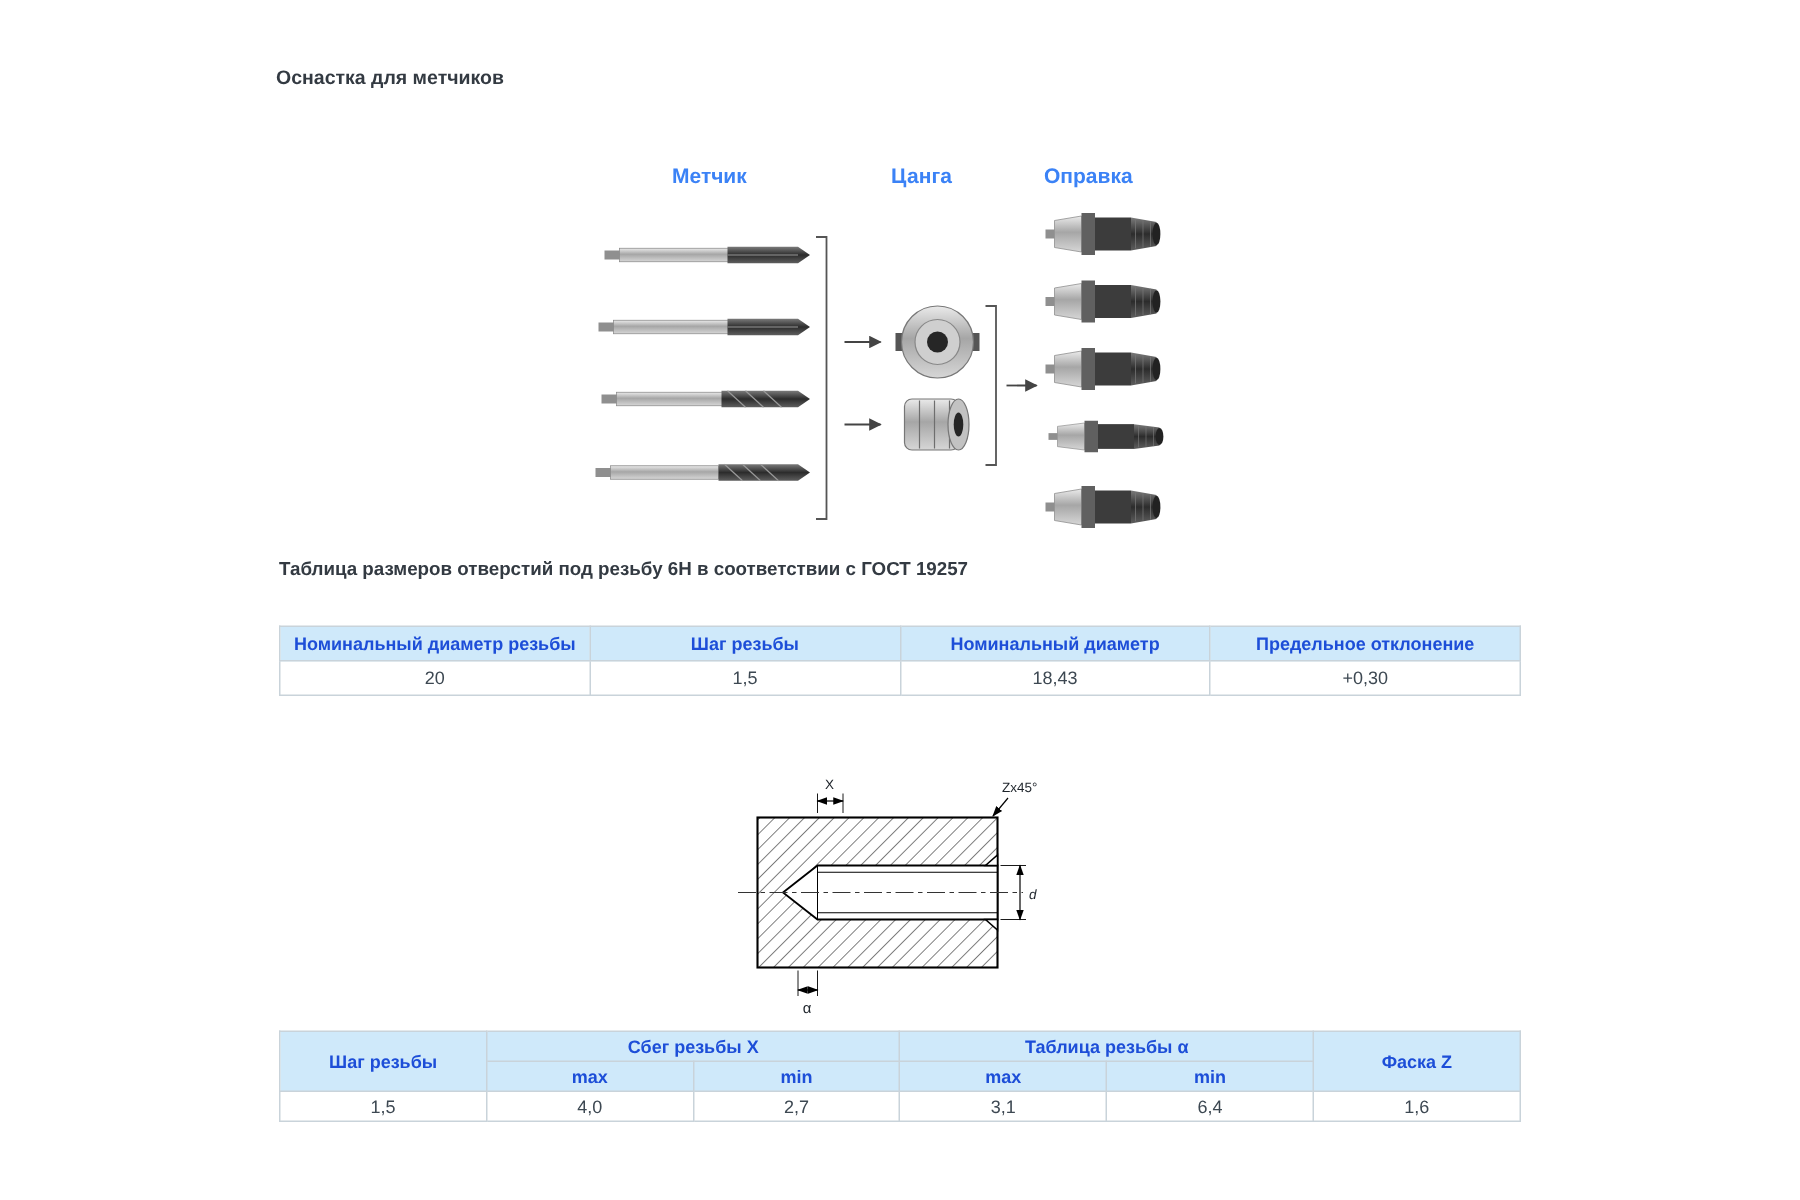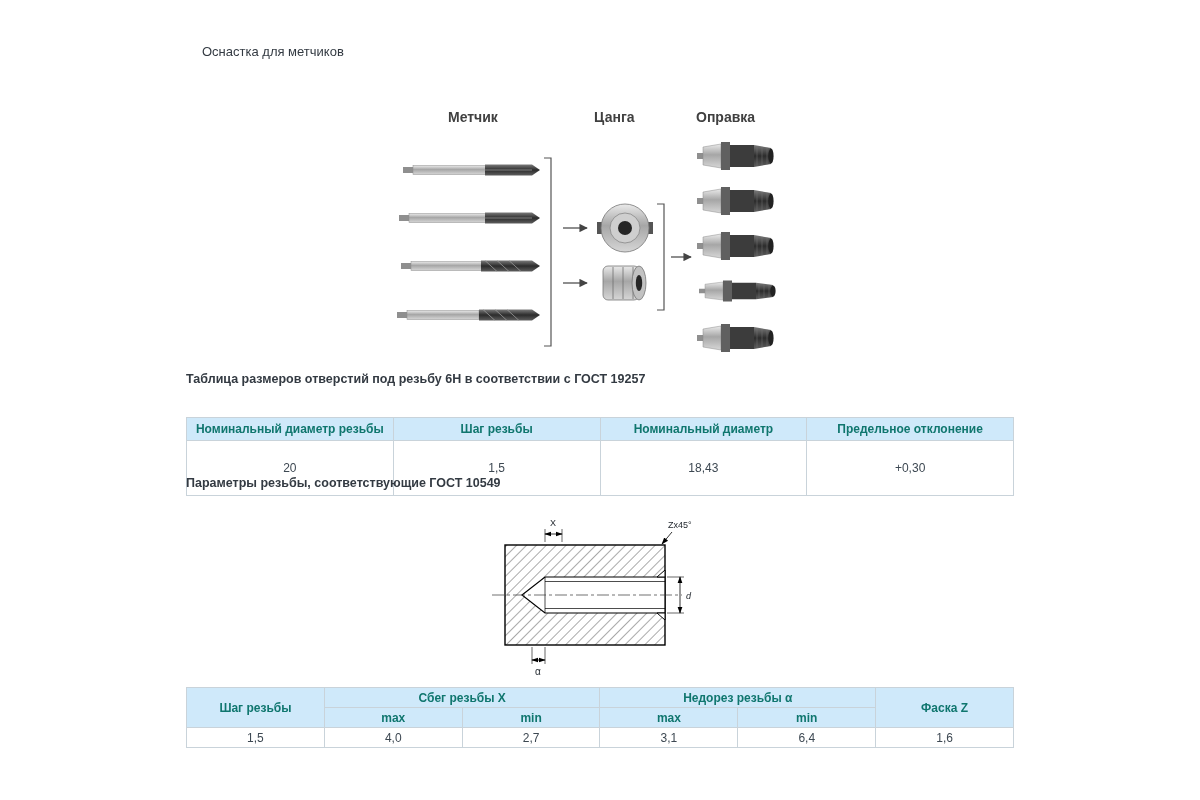--- a/index.html
+++ b/index.html
@@ -9,37 +9,37 @@
     --body-text:#3d4852;
   }
   *{box-sizing:border-box;margin:0;padding:0;}
   html,body{background:#fff;}
   .page{
     position:relative;width:1200px;height:800px;background:#ffffff;
     font-family:"Liberation Sans",sans-serif;color:var(--body-text,#3d4852);
     overflow:hidden;
   }
   .abs{position:absolute;}
-  .title{left:202px;top:44px;font-size:13px;font-weight:normal;color:var(--heading-text,#333a42);}
+  .title{left:184px;top:44px;font-size:13px;font-weight:bold;color:var(--heading-text,#333a42);}
   .intro{left:186px;top:76px;width:860px;font-size:12.5px;line-height:1.4;color:var(--body-text,#3d4852);}
-  .dlabel{top:109px;font-size:14px;font-weight:bold;color:#404040;}
+  .dlabel{top:109px;font-size:14px;font-weight:bold;color:#3b82f6;}
   .caption{font-size:12.5px;font-weight:bold;color:var(--heading-text,#333a42);}
   table.tbl{
     position:absolute;left:186px;width:828px;border-collapse:collapse;
     font-size:12px;color:var(--body-text,#3d4852);table-layout:fixed;
   }
   table.tbl th,table.tbl td{
     border:1px solid var(--table-border,#c9d3da);
     text-align:center;vertical-align:middle;
   }
   table.tbl th{
     background:var(--table-header-bg,#cfe9fa);
-    color:#0f766e;font-weight:bold;padding:4px 6px;
-  }
-  table.tbl td{padding:20px 6px;background:#fff;}
+    color:#1d4ed8;font-weight:bold;padding:4px 6px;
+  }
+  table.tbl td{padding:4px 6px;background:#fff;}
   table.t2 th,table.t2 td{padding:2.5px 6px;}
   svg{display:block;font-family:"Liberation Sans",sans-serif;}
   svg text{fill:#1d232a;}
 </style>
 </head>
 <body>
 
 <div class="page">
 
   <div class="abs title">Оснастка для метчиков</div>
@@ -156,21 +156,20 @@
     <tbody>
       <tr>
         <td>20</td>
         <td>1,5</td>
         <td>18,43</td>
         <td>+0,30</td>
       </tr>
     </tbody>
   </table>
 
-  <div class="abs caption" style="left:186px;top:476px">Параметры резьбы, соответствующие ГОСТ 10549</div>
 
   <svg class="abs" style="left:470px;top:512px" width="280" height="170" viewBox="0 0 280 170" aria-hidden="true">
     <defs>
       <pattern id="hatch" width="7" height="7" patternTransform="rotate(45)" patternUnits="userSpaceOnUse">
         <line x1="0" y1="0" x2="0" y2="7" stroke="#555" stroke-width="1"></line>
       </pattern>
       <marker id="dimArr" viewBox="0 0 10 10" refX="9" refY="5" markerWidth="9" markerHeight="9" orient="auto-start-reverse">
         <path d="M0,1.5 L10,5 L0,8.5 z" fill="#000"></path>
       </marker>
     </defs>
@@ -201,21 +200,21 @@
     <line x1="75" y1="135" x2="75" y2="152" stroke="#000" stroke-width="0.6"></line>
     <line x1="62" y1="148" x2="75" y2="148" stroke="#000" stroke-width="0.8" marker-start="url(#dimArr)" marker-end="url(#dimArr)"></line>
     <text x="68" y="163" font-size="10" text-anchor="middle">α</text>
   </svg>
 
   <table class="tbl t2" style="top:687px">
     <thead>
       <tr>
         <th rowspan="2">Шаг резьбы</th>
         <th colspan="2">Сбег резьбы X</th>
-        <th colspan="2">Недорез резьбы α</th>
+        <th colspan="2">Таблица резьбы α</th>
         <th rowspan="2">Фаска Z</th>
       </tr>
       <tr>
         <th>max</th>
         <th>min</th>
         <th>max</th>
         <th>min</th>
       </tr>
     </thead>
     <tbody>

